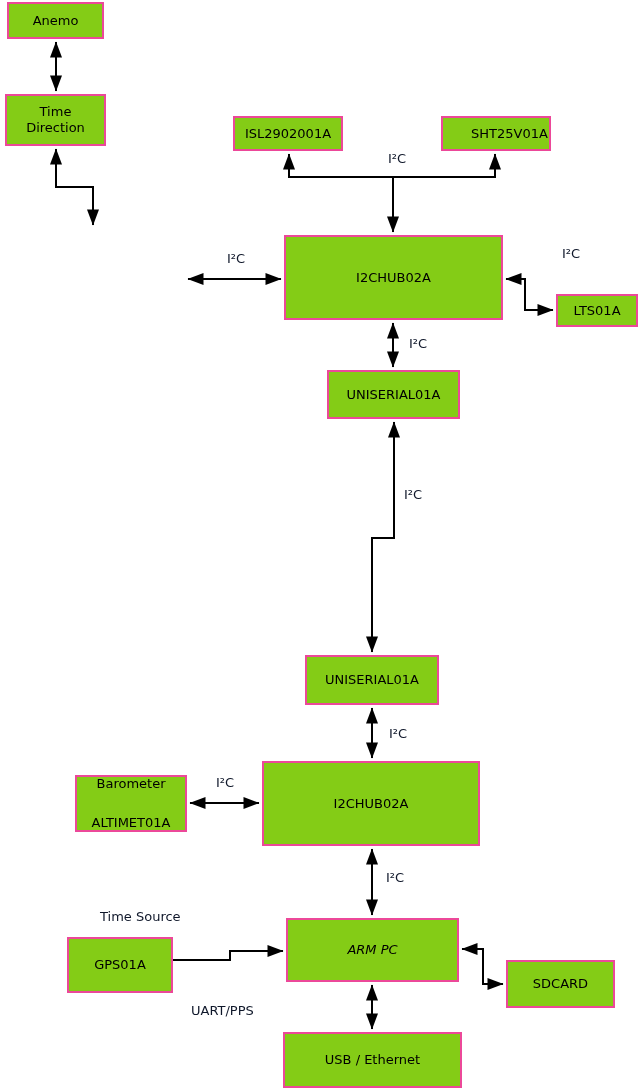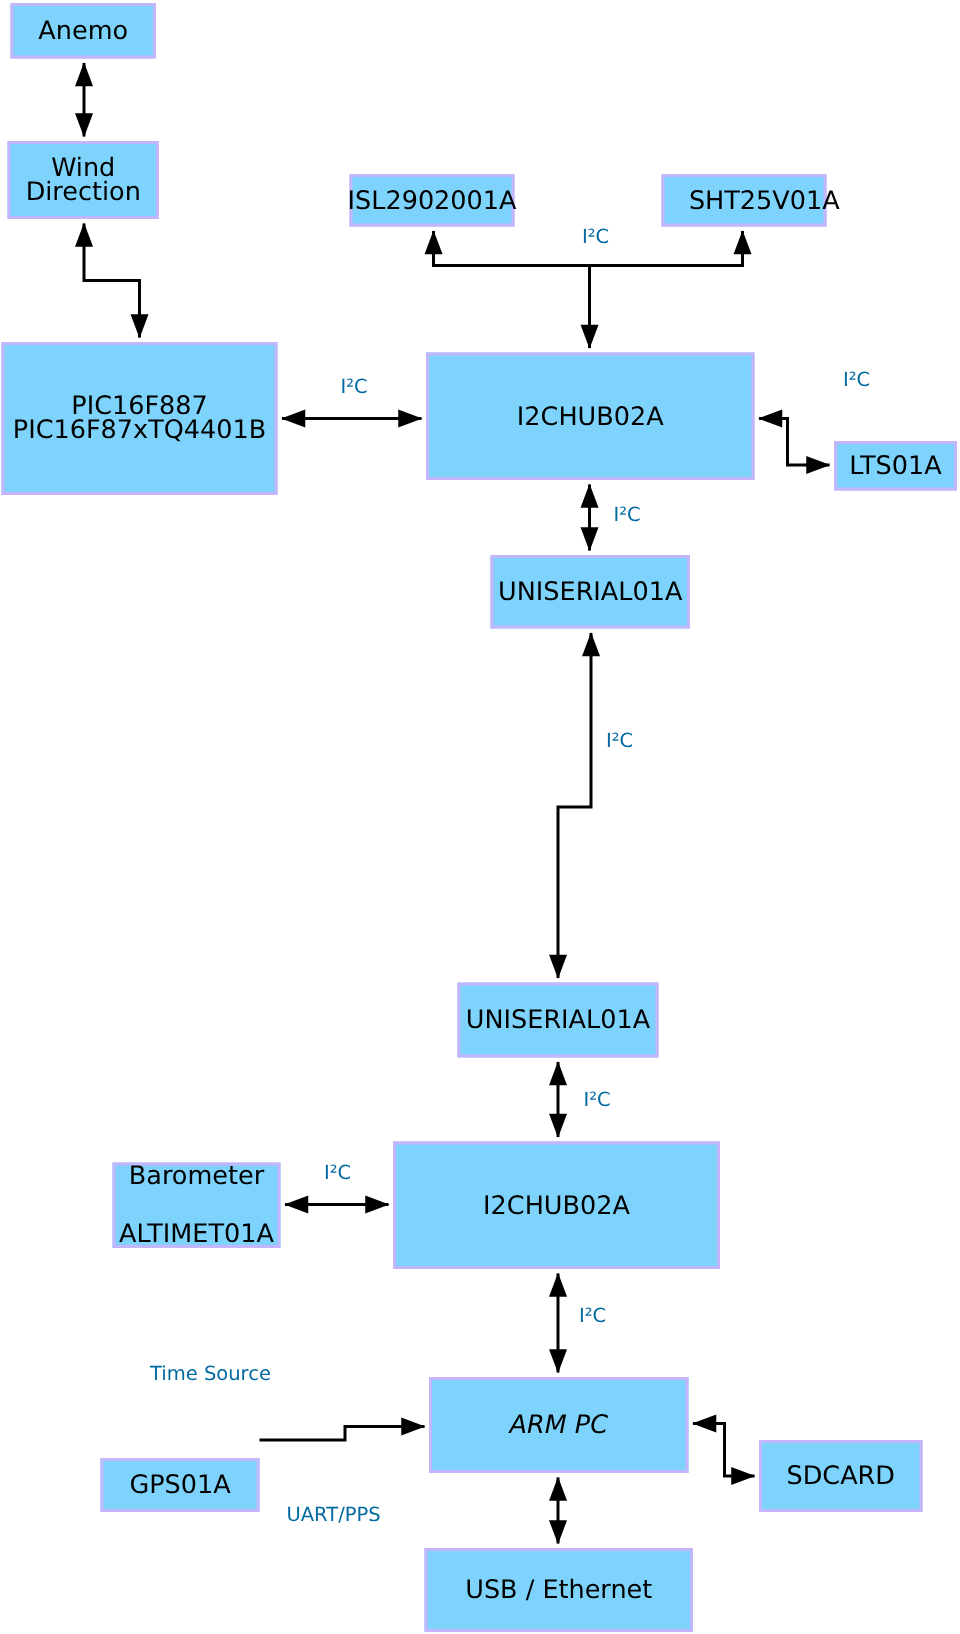--- a/index.html
+++ b/index.html
@@ -16,52 +16,52 @@
     overflow: hidden;
   }
   #wires {
     position: absolute;
     left: 0; top: 0;
     width: 640px; height: 1089px;
   }
   .node {
     position: absolute;
     box-sizing: border-box;
-    border: 2px solid #c4b5fd;
-    background: #7dd3fc;
+    border: 2px solid #ec4899;
+    background: #84cc16;
     display: flex;
     flex-direction: column;
     align-items: center;
     justify-content: center;
     text-align: center;
-    font-size: 17px;
+    font-size: 13px;
     line-height: 16px;
     color: #000000;
     white-space: nowrap;
   }
   .edge-label {
     position: absolute;
     font-size: 13px;
     line-height: 15px;
-    color: #0369a1;
+    color: #0f172a;
     white-space: nowrap;
   }
   
   .n-anemo      { left: 7px;   top: 2px;    width: 97px;  height: 37px; }
   .n-wind       { left: 5px;   top: 94px;   width: 101px; height: 52px; }
   .n-pic        { left: 1px;   top: 228px;  width: 184px; height: 102px; }
   .n-isl        { left: 233px; top: 116px;  width: 110px; height: 35px; }
   .n-sht        { left: 441px; top: 116px;  width: 110px; height: 35px; padding-left: 27px; }
   .n-hub1       { left: 284px; top: 235px;  width: 219px; height: 85px; }
   .n-lts        { left: 556px; top: 294px;  width: 82px;  height: 33px; }
   .n-uni1       { left: 327px; top: 370px;  width: 133px; height: 49px; }
   .n-uni2       { left: 305px; top: 655px;  width: 134px; height: 50px; }
   .n-baro       { left: 75px;  top: 775px;  width: 112px; height: 57px; gap: 23px; }
   .n-hub2       { left: 262px; top: 761px;  width: 218px; height: 85px; }
-  .n-gps        { left: 67px;  top: 972px;  width: 106px; height: 36px; }
+  .n-gps        { left: 67px;  top: 937px;  width: 106px; height: 56px; }
   .n-arm        { left: 286px; top: 918px;  width: 173px; height: 64px; font-style: italic; }
   .n-sdcard     { left: 506px; top: 960px;  width: 109px; height: 48px; }
   .n-usb        { left: 283px; top: 1032px; width: 179px; height: 56px; }
   
   .l-i2c-sensors   { left: 388px; top: 151px; }
   .l-i2c-pic       { left: 227px; top: 251px; }
   .l-i2c-lts       { left: 562px; top: 246px; }
   .l-i2c-uni1      { left: 409px; top: 336px; }
   .l-i2c-long      { left: 404px; top: 487px; }
   .l-i2c-uni2      { left: 389px; top: 726px; }
@@ -96,28 +96,24 @@
     <polyline points="173,960 230,960 230,951 283,951" marker-end="url(#ah)"></polyline>
     <polyline points="462,949 483,949 483,984 503,984" marker-start="url(#ah)" marker-end="url(#ah)"></polyline>
     <polyline points="372,985 372,1029" marker-start="url(#ah)" marker-end="url(#ah)"></polyline>
   </svg>
 
   <div class="node n-anemo">
     <span>Anemo</span>
   </div>
 
   <div class="node n-wind">
-    <span>Wind</span>
+    <span>Time</span>
     <span>Direction</span>
   </div>
 
-  <div class="node n-pic">
-    <span>PIC16F887</span>
-    <span>PIC16F87xTQ4401B</span>
-  </div>
 
   <div class="node n-isl">
     <span>ISL2902001A</span>
   </div>
 
   <div class="node n-sht">
     <span>SHT25V01A</span>
   </div>
 
   <div class="node n-hub1">

